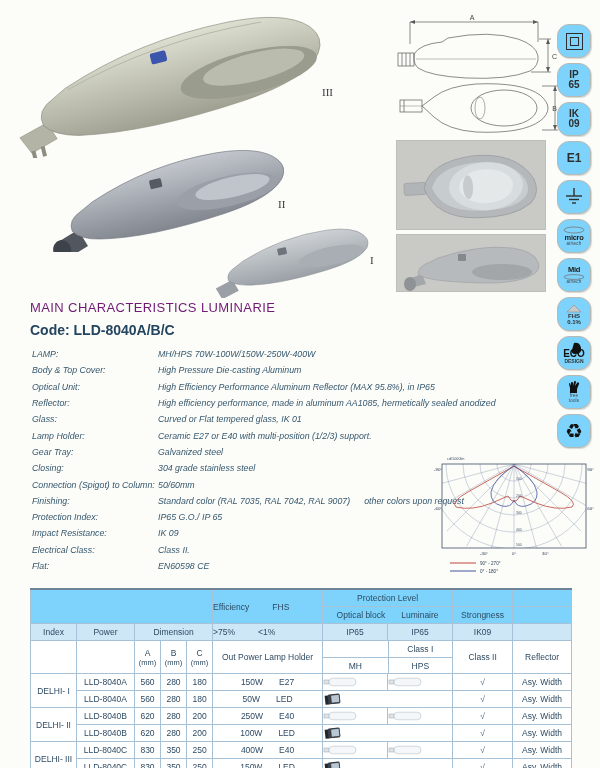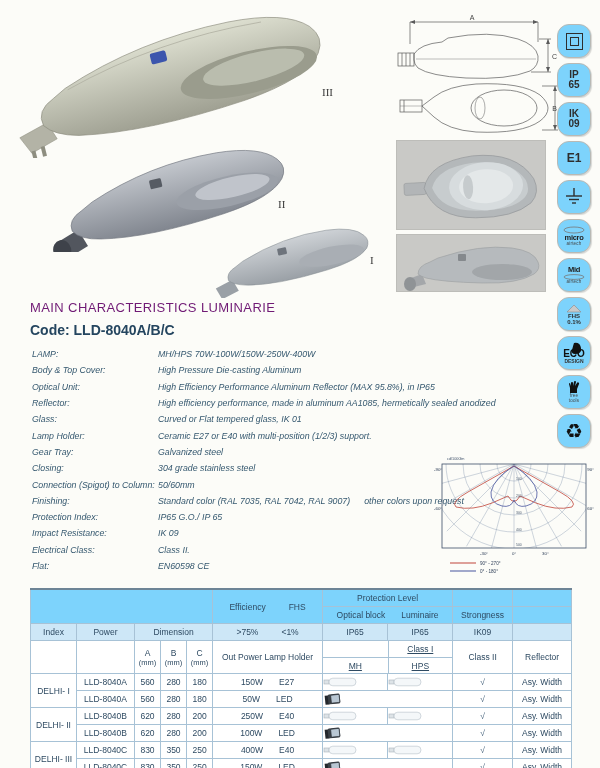--- a/index.html
+++ b/index.html
@@ -34,24 +34,24 @@
   .sq-inner{width:7px;height:7px;border:1.6px solid #2e2e2e;}
   
   .panel{background:#c9c9c6;box-shadow:0 0 0 1px #bdbdb9 inset;}
   
   table.spec{border-collapse:collapse;table-layout:fixed;width:541px;font-size:8.5px;color:#2e4a62;background:#fff;}
   table.spec td{border:1px solid #a7c2d6;padding:0;text-align:center;vertical-align:middle;height:16px;overflow:hidden;}
   table.spec{border:1px solid #7d97a8;border-top:2px solid #6d8496;}
   .hb{background:#7dd3fc;}
   .hb2{background:#cde7f7;}
   .pair{display:flex;justify-content:center;gap:16px;}
-  .pair2{display:flex;justify-content:center;gap:23px;}
+  .pair2{display:flex;justify-content:flex-start;gap:23px;}
   .mm{font-size:7.5px;}
   .subgrid{display:grid;grid-template-columns:1fr 1fr;grid-template-rows:16px 16px;height:32px;}
-  .sg{display:flex;align-items:center;justify-content:center;text-decoration:underline;}
+  .sg{display:flex;align-items:center;justify-content:center;}
   .sg.bl{border-left:1px solid #a7c2d6;}
   .sg.bt{border-top:1px solid #a7c2d6;}
   .check{color:#46627c;}
   svg{display:block;}
   .pm-unit{font-size:3.8px;fill:#44566e;}
   .pm-tick{font-size:4.4px;fill:#31415a;}
   .pm-ring{font-size:3.4px;fill:#45566c;}
   .pm-leg{font-size:4.6px;fill:#31415a;}
 </style>
 </head>

